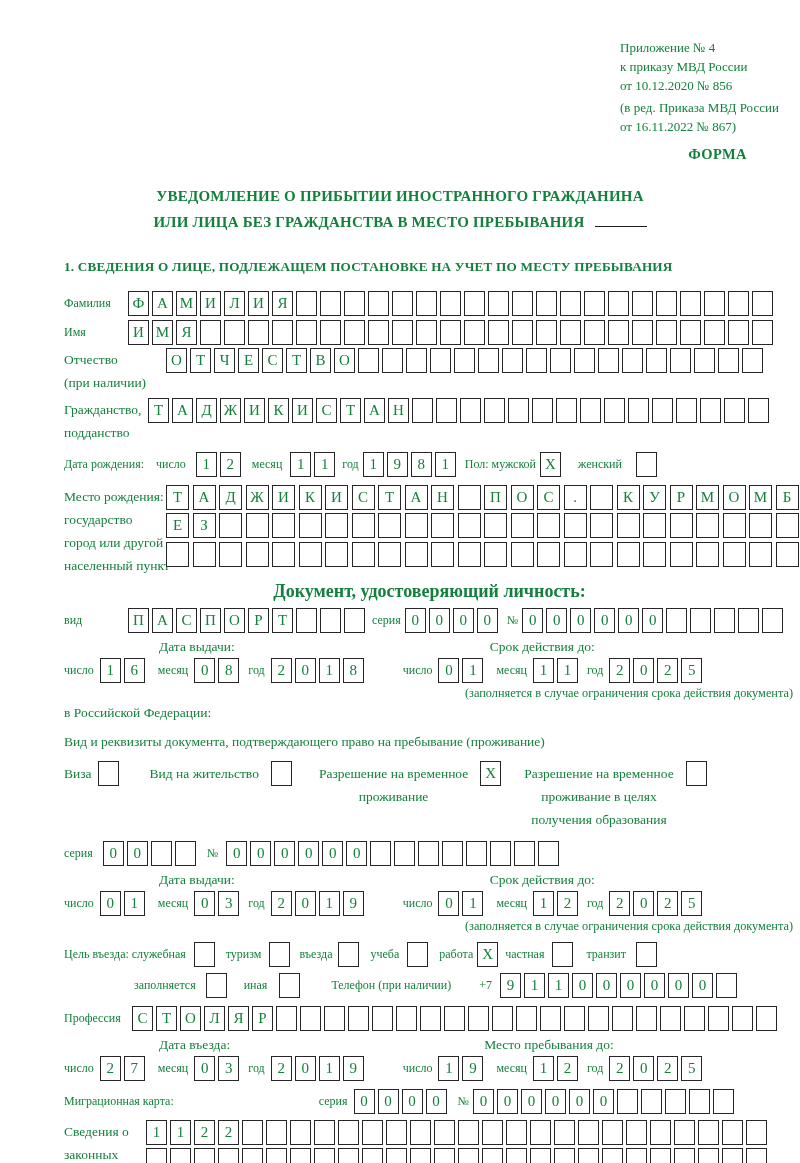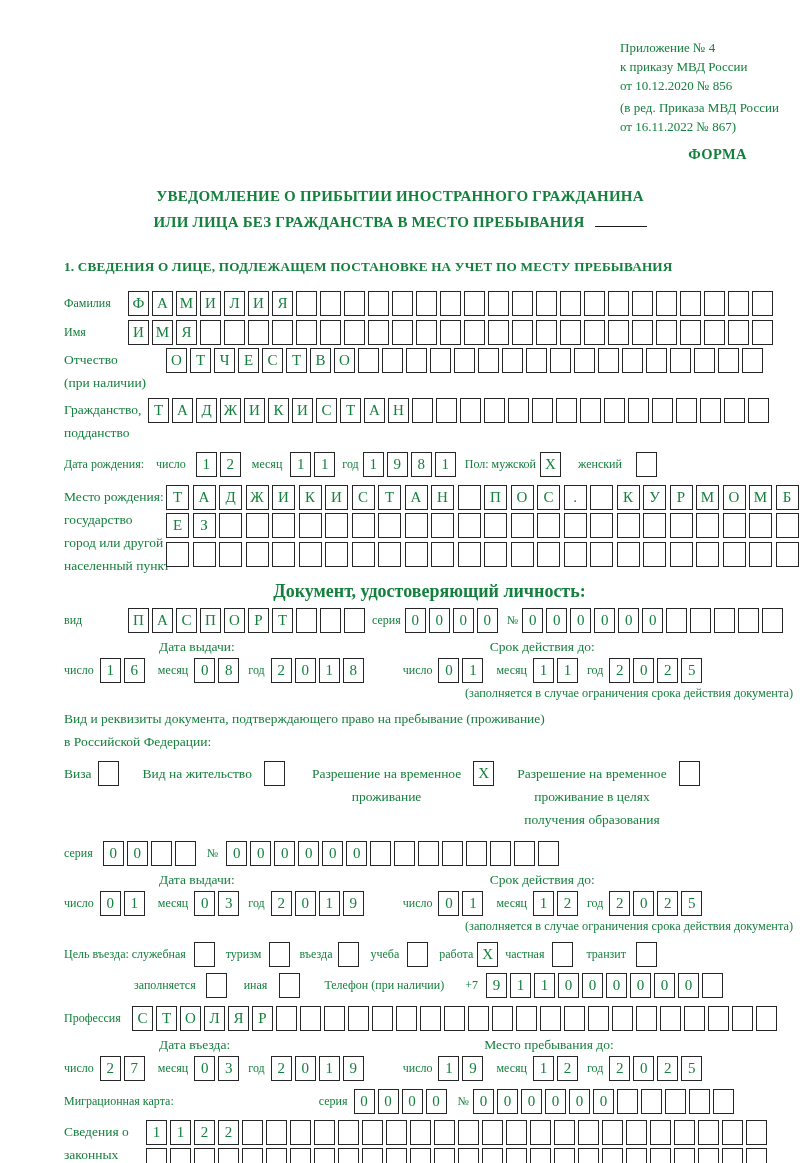--- a/index.html
+++ b/index.html
@@ -26,21 +26,21 @@
         border:1.5px solid #262626;margin-right:3px;text-align:center;
         font-size:15px;line-height:22px;background:#fff;}
   .wide .cell{width:23px;margin-right:3.5px;}
   .w64{width:64px;flex:none;}
   .w68{width:68px;flex:none;}
   .w84{width:84px;flex:none;}
   .w102{width:102px;flex:none;}
   .w82{width:82px;flex:none;}
   .ml4{margin-left:4px;}.ml6{margin-left:6px;}.ml8{margin-left:8px;}
   .ml10{margin-left:10px;}.ml12{margin-left:12px;}.ml14{margin-left:14px;}
-  .ml20{margin-left:20px;}.ml24{margin-left:24px;}.ml28{margin-left:21px;}
+  .ml20{margin-left:20px;}.ml24{margin-left:24px;}.ml28{margin-left:28px;}
   .ml36{margin-left:36px;}
   .ml95{margin-left:95px;}.ml145{margin-left:145px;}
   .ml254{margin-left:254px;}.ml255{margin-left:255px;text-align:right;}
   .dochead{margin-top:4px;text-align:center;font-weight:bold;font-size:18px;}
   .dlbls{display:flex;font-size:13.5px;margin-top:5px;line-height:18px;}
   .drow{display:flex;align-items:flex-start;margin-top:2px;}
   .dg{display:inline-flex;align-items:flex-start;}
   .note-right{text-align:right;font-size:12.3px;margin-top:2px;padding-right:2px;line-height:16px;}
   .para{font-size:13.5px;line-height:23px;margin-top:6px;}
   .chkrow{display:flex;align-items:flex-start;font-size:13.5px;margin-top:8px;line-height:25px;}
@@ -406,22 +406,22 @@
             <span class="cell">2</span>
             <span class="cell">0</span>
             <span class="cell">2</span>
             <span class="cell">5</span>
           </span>
       </span>
     </div>
 
     <div class="note-right">(заполняется в случае ограничения срока действия документа)</div>
 
+    <div class="para" style="margin-top:0;">в Российской Федерации:</div>
     <div class="para">Вид и реквизиты документа, подтверждающего право на пребывание (проживание)</div>
-    <div class="para" style="margin-top:0;">в Российской Федерации:</div>
 
     <div class="chkrow">
       <span>Виза</span>
       <span class="cells ml6">
           <span class="cell"></span>
         </span>
       <span class="ml28">Вид на жительство</span>
       <span class="cells ml12">
           <span class="cell"></span>
         </span>

